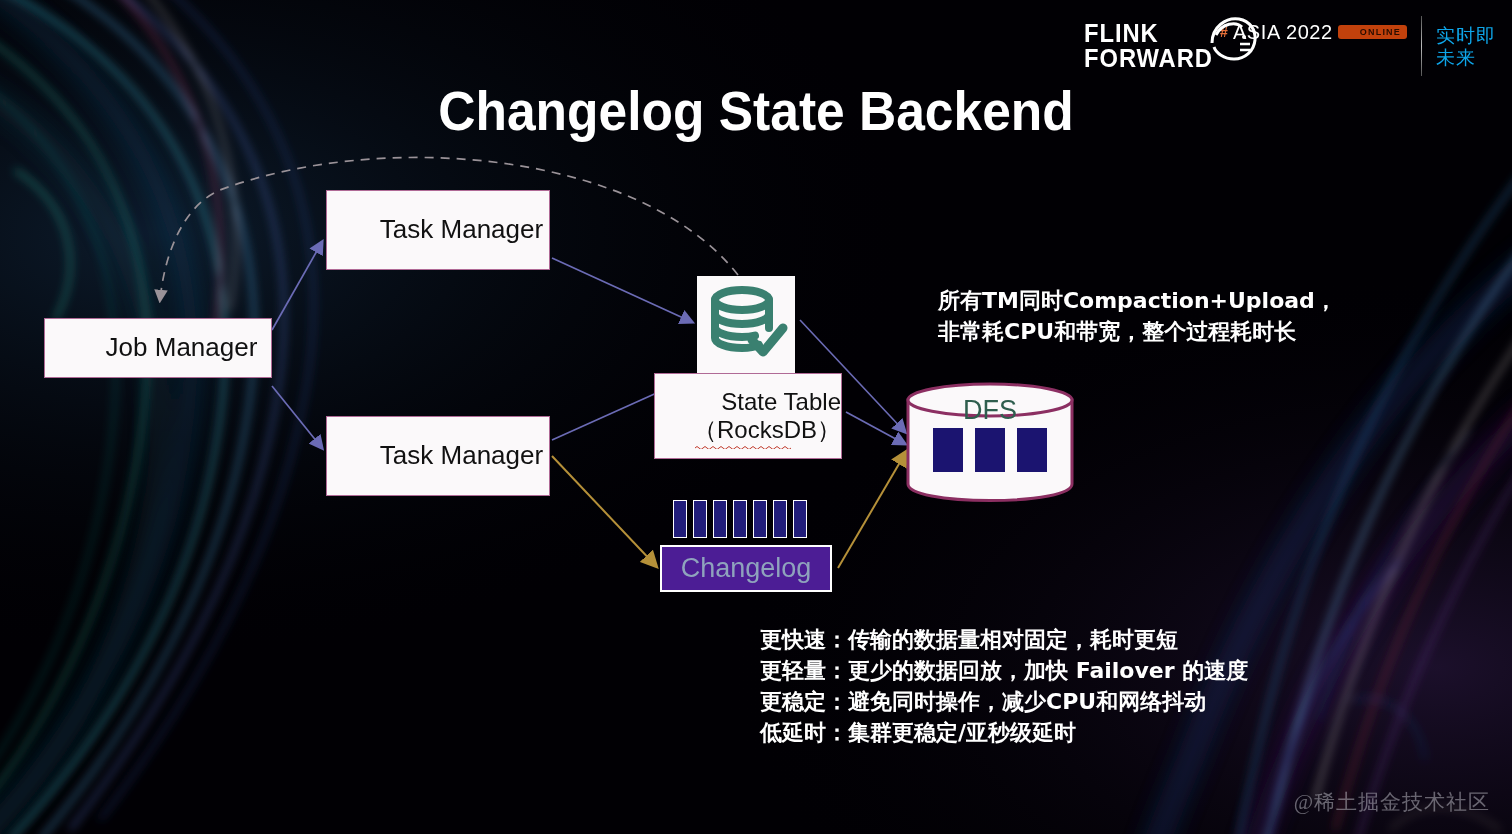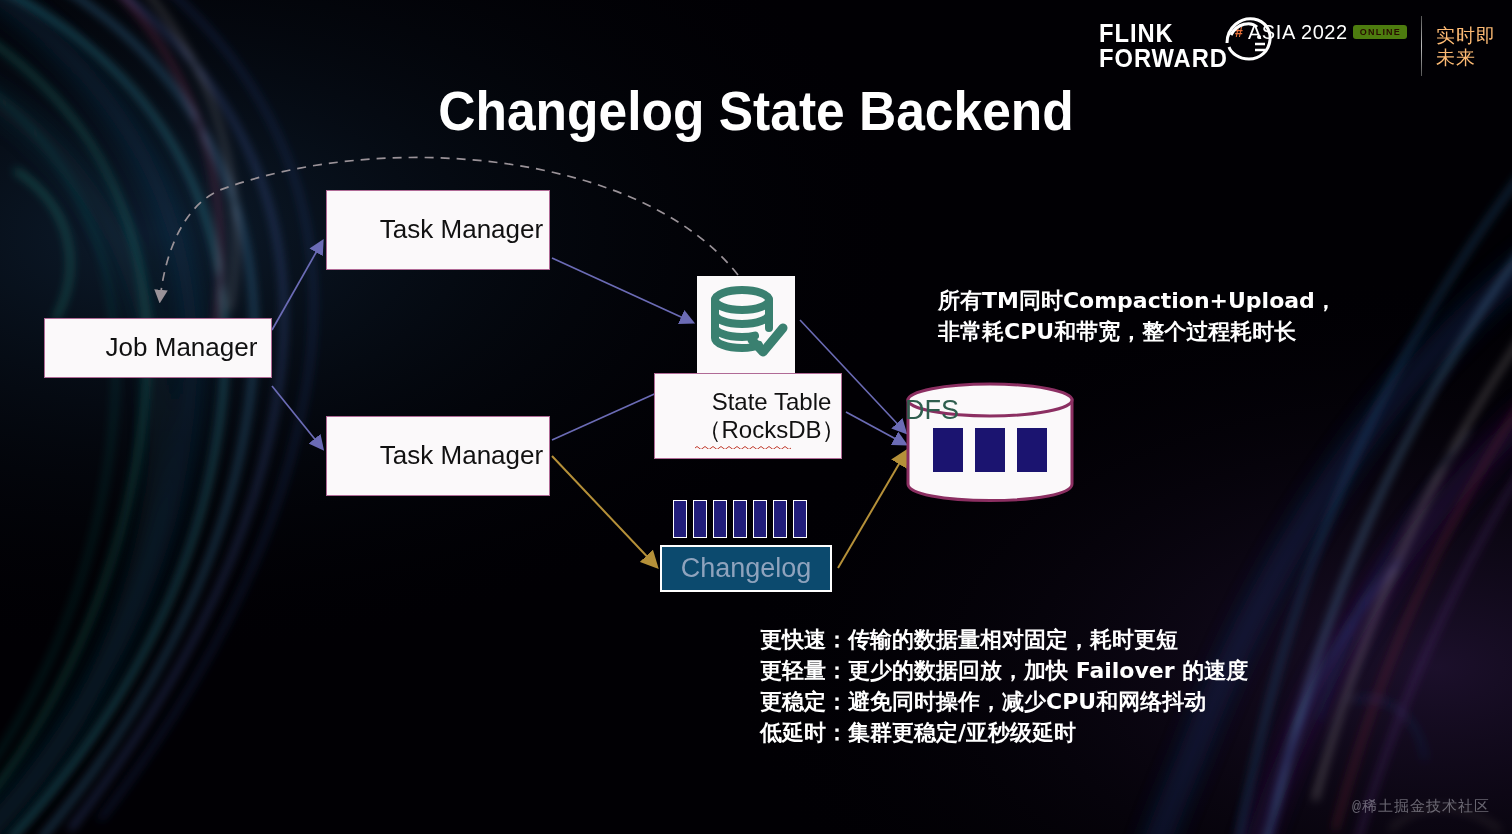--- a/index.html
+++ b/index.html
@@ -15,71 +15,71 @@
   
   .logo { position:absolute; right:16px; top:16px; display:flex; align-items:center; gap:14px; }
   .logo-left { display:flex; align-items:flex-start; }
   .logo-ff { position:relative; }
   .logo-word { color:#fff; font-family:"Liberation Sans", sans-serif; font-weight:bold;
                font-size:25px; letter-spacing:1.0px; line-height:25px; transform:scaleX(0.95); transform-origin:left; }
   .logo-word.small { font-size:25px; }
   .logo-sub { display:flex; align-items:center; gap:5px; margin-top:4px; }
   .logo-hash { color:#E8703A; font-weight:bold; font-size:14px; line-height:14px; }
   .logo-asia { color:#ffffff; font-size:20px; letter-spacing:0.6px; line-height:14px; }
-  .logo-online { background:#4d7c0f; color:#2a0d00; font-size:9px; font-weight:bold;
-                 letter-spacing:1.2px; padding:2px 6px 2px 7px; border-radius:3px; line-height:10px; }
+  .logo-online { background:#c2410c; color:#2a0d00; font-size:9px; font-weight:bold;
+                 letter-spacing:1.2px; padding:2px 6px 2px 22px; border-radius:3px; line-height:10px; }
   .logo-squirrel { position:absolute; left:122px; top:-8px; }
   .logo-div { width:1px; height:60px; background:linear-gradient(#555,#bbb,#555); }
-  .logo-cn { color:#fdba74; font-size:19px; line-height:22px; letter-spacing:1px;
+  .logo-cn { color:#0ea5e9; font-size:19px; line-height:22px; letter-spacing:1px;
              font-family:"DejaVu Sans", sans-serif; font-weight:300; text-align:left; }
 
   
   .title { position:absolute; left:0; right:0; top:78px; text-align:center; color:#fff;
            font-family:"Liberation Sans", sans-serif; font-weight:bold; font-size:56px;
            letter-spacing:0px; transform:scaleX(0.92); }
 
   
   .node { position:absolute; background:#fbf9fa; border:1.6px solid #b06a96;
           display:flex; align-items:center; justify-content:center; text-align:center;
           color:#111; font-size:26px; font-family:"Liberation Sans", sans-serif; line-height:1.15;padding-left:47px; }
   #jobManager  { left:44px;  top:318px; width:228px; height:60px; }
   #taskManager1{ left:326px; top:190px; width:224px; height:80px; }
   #taskManager2{ left:326px; top:416px; width:224px; height:80px; }
-  #stateTable  { left:654px; top:373px; width:188px; height:86px; flex-direction:column; font-size:24px; }
+  #stateTable  { left:654px; top:373px; width:188px; height:86px; flex-direction:column; font-size:24px;align-items:flex-end; }
   .squiggle { position:absolute; left:40px; bottom:9px; width:96px; height:4px; }
 
   
   #dbPanel { position:absolute; left:697px; top:276px; width:98px; height:100px; background:#fbf9fa;
              display:flex; align-items:center; justify-content:center; }
 
   
   #dfs { position:absolute; left:905px; top:381px; width:170px; height:122px; }
-  #dfs .dfs-label { position:absolute; left:0; right:0; top:14px; 
+  #dfs .dfs-label { position:absolute; left:0; right:0; top:14px; text-align:center;
                     color:#2f5e4e; font-size:27px; font-family:"Liberation Sans", sans-serif; }
 
   
   #changelog { position:absolute; left:660px; top:545px; width:172px; height:47px;
-               background:#0c4a6e; border:2.4px solid #ffffff;
+               background:#4c1d95; border:2.4px solid #ffffff;
                display:flex; align-items:center; justify-content:center;
                color:#8fa3bd; font-size:27px; font-family:"Liberation Sans", sans-serif; }
   #clBars { position:absolute; left:673px; top:500px; width:140px; height:38px; display:flex; gap:6px; }
   #clBars i { display:block; width:14px; height:38px; background:#211d7a; border:1.6px solid #fff; }
 
   
   .cn-note { position:absolute; color:#fff; font-family:"DejaVu Sans","Liberation Sans",sans-serif;
              font-weight:bold; }
   #noteTop { left:938px; top:285px; font-size:22px; line-height:31px; letter-spacing:0px; }
   #noteRed { left:118px; top:623px; color:#E8261C; font-size:22px; line-height:30px;
              font-family:"DejaVu Sans","Liberation Sans",sans-serif; font-weight:bold; }
   #noteList { left:760px; top:624px; font-size:22px; line-height:31px; }
   #noteList div { white-space:pre; }
 
   
   #watermark { position:absolute; right:22px; bottom:18px; color:rgba(215,215,225,0.45);
-               font-size:15px; font-family:Liberation Mono, monospace; letter-spacing:1px; }
+               font-size:21px; font-family:Liberation Serif, serif; letter-spacing:1px; }
 
   .arrows { position:absolute; inset:0; pointer-events:none; }
 </style>
 </head>
 <body>
 
 <div id="slide">
 
   <div class="bg">
     <svg width="1512" height="834" viewBox="0 0 1512 834" xmlns="http://www.w3.org/2000/svg">

